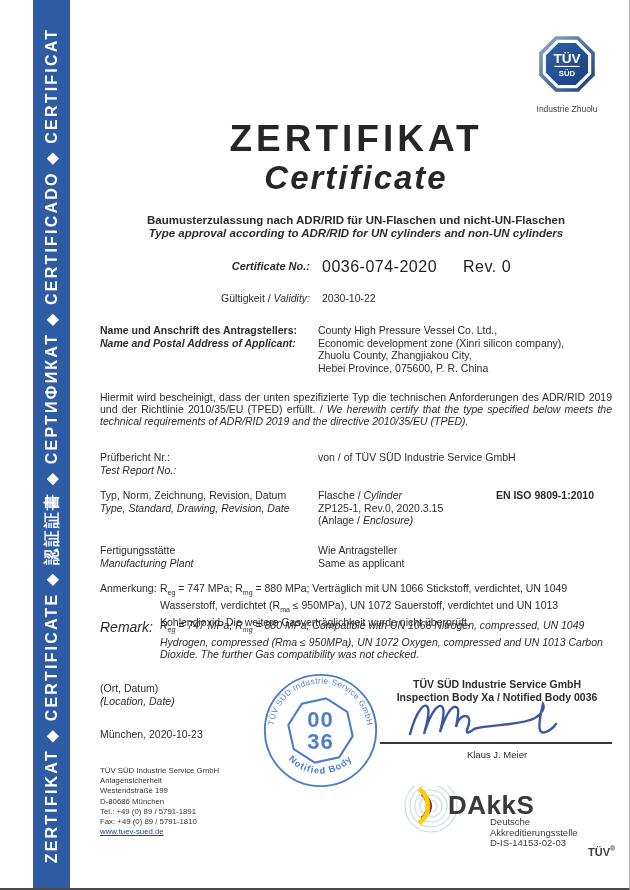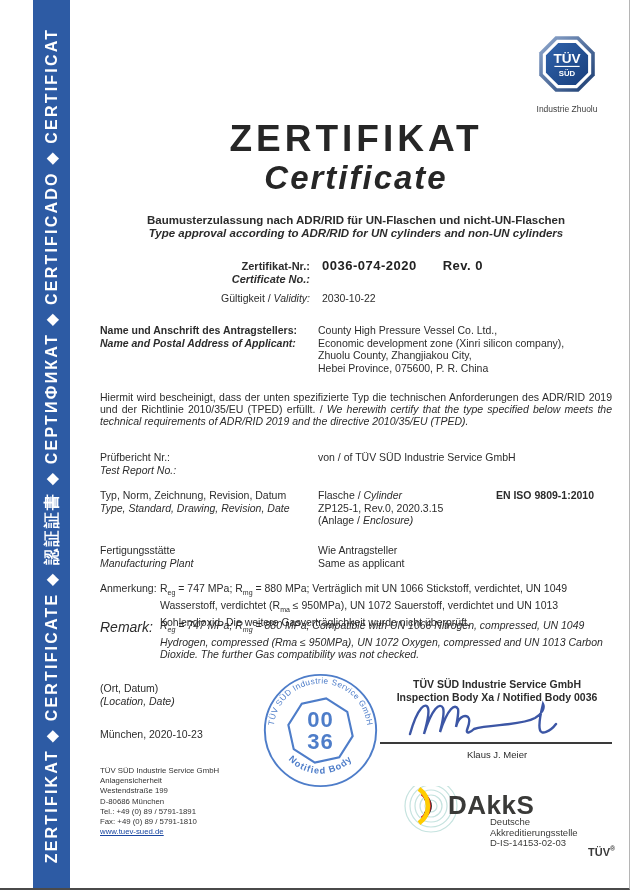--- a/index.html
+++ b/index.html
@@ -25,21 +25,21 @@
   .logo-caption { font-size:8.5px; color:#3f3f3f; margin-top:2px; }
 
   .title-de { position:absolute; left:100px; top:118px; width:512px; text-align:center;
               font-size:37px; font-weight:bold; letter-spacing:4px; color:#262626; }
   .title-en { position:absolute; left:100px; top:159px; width:512px; text-align:center;
               font-size:33px; font-weight:bold; font-style:italic; letter-spacing:2px; color:#262626; }
   .subtitle-de { position:absolute; left:80px; top:214px; width:552px; text-align:center; font-size:11.5px; font-weight:bold; }
   .subtitle-en { position:absolute; left:80px; top:227px; width:552px; text-align:center; font-size:11.5px; font-weight:bold; font-style:italic; }
 
   .certno-label { position:absolute; left:100px; top:260px; width:210px; text-align:right; font-size:11px; line-height:12.5px; }
-  .certno-value { position:absolute; left:322px; top:258px; font-size:13px; font-weight:bold; letter-spacing:.5px; color:#222; }
+  .certno-value { position:absolute; left:322px; top:258px; font-size:16px; font-weight:normal; letter-spacing:.5px; color:#222; }
   .certno-value .rev { margin-left:26px; }
   .validity-label { position:absolute; left:100px; top:292px; width:210px; text-align:right; font-size:10.5px; }
   .validity-value { position:absolute; left:322px; top:292px; font-size:10.5px; }
 
   .row { position:absolute; left:100px; width:512px; font-size:10.5px; line-height:12.5px; }
   .row .lbl { position:absolute; left:0; top:0; width:212px; }
   .row .val { position:absolute; left:218px; top:0; width:294px; }
   .row .std { position:absolute; right:18px; top:0; font-weight:bold; }
 
   .para { position:absolute; left:100px; top:391px; width:512px; font-size:10.5px; line-height:12px; text-align:justify; }
@@ -106,21 +106,20 @@
     </svg>
     <div class="logo-caption">Industrie Zhuolu</div>
   </div>
 
   <div class="title-de">ZERTIFIKAT</div>
   <div class="title-en">Certificate</div>
   <div class="subtitle-de">Baumusterzulassung nach ADR/RID für UN-Flaschen und nicht-UN-Flaschen</div>
   <div class="subtitle-en">Type approval according to ADR/RID for UN cylinders and non-UN cylinders</div>
 
   <div class="certno-label">
-    <div class="b">Zertifikat-Nr.:</div>
     <div class="bi">Certificate No.:</div>
   </div>
   <div class="certno-value">
     <span>0036-074-2020</span><span class="rev">Rev. 0</span>
   </div>
   <div class="validity-label">
     <span>Gültigkeit /</span>
     <span class="i">Validity:</span>
   </div>
   <div class="validity-value">2030-10-22</div>

